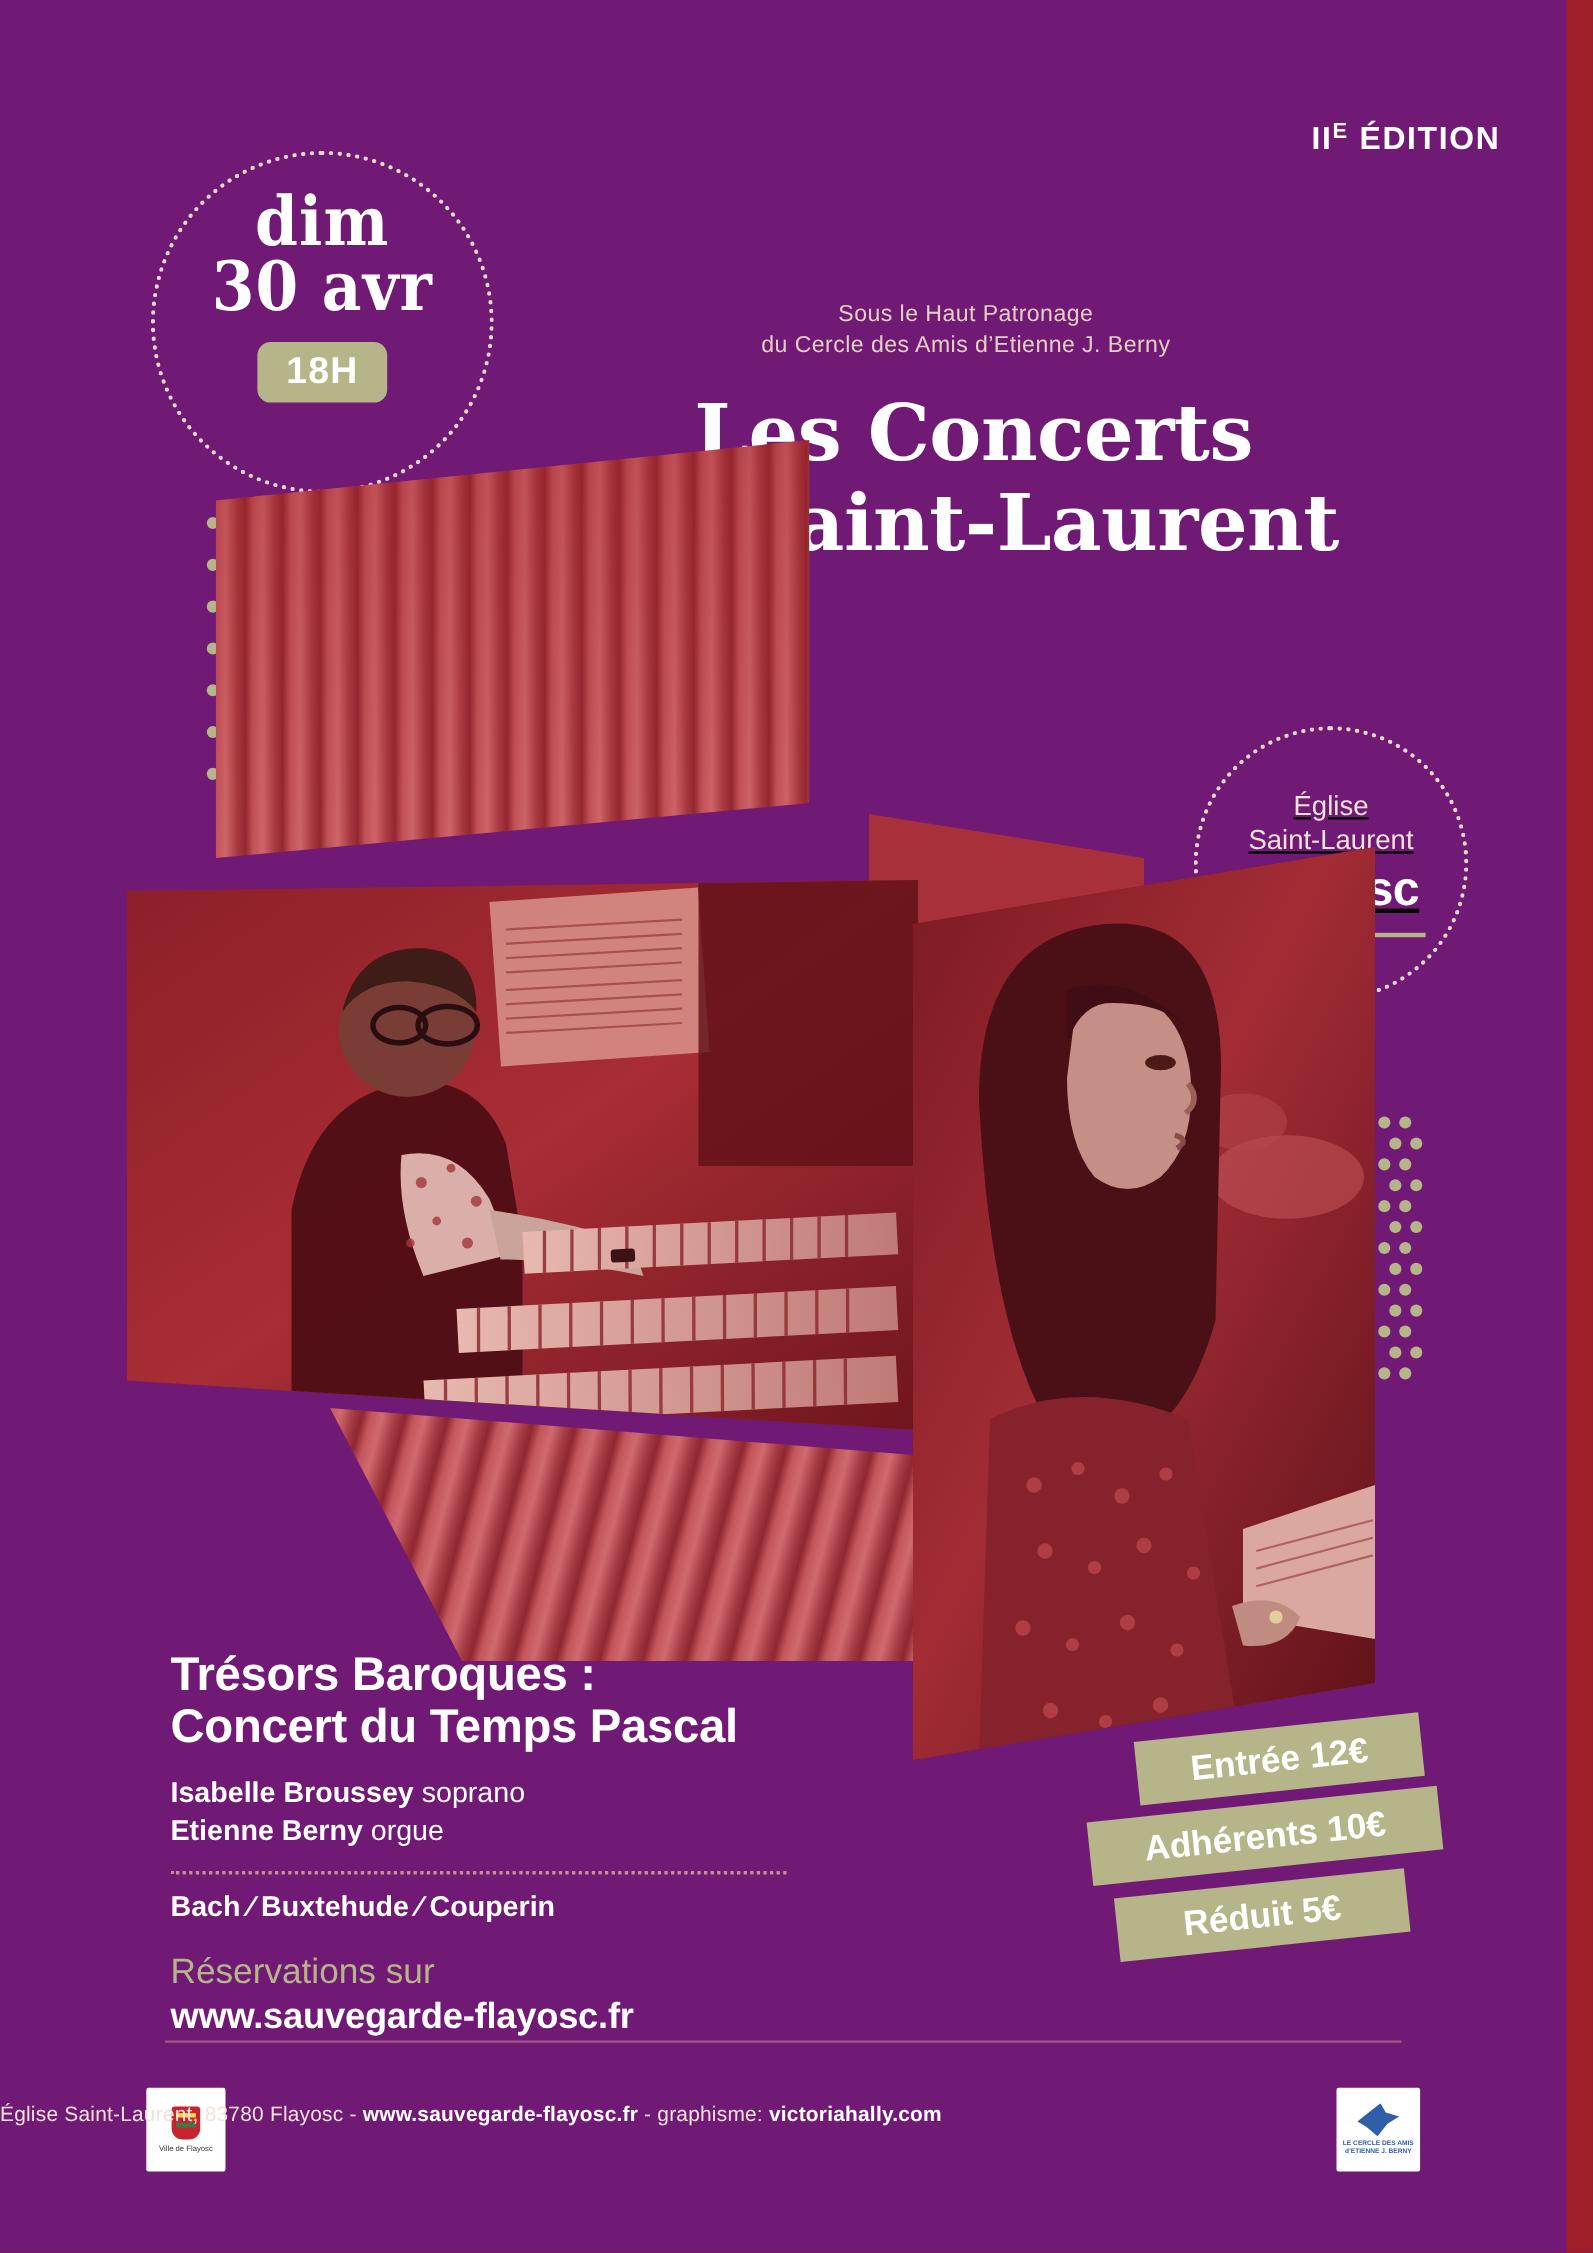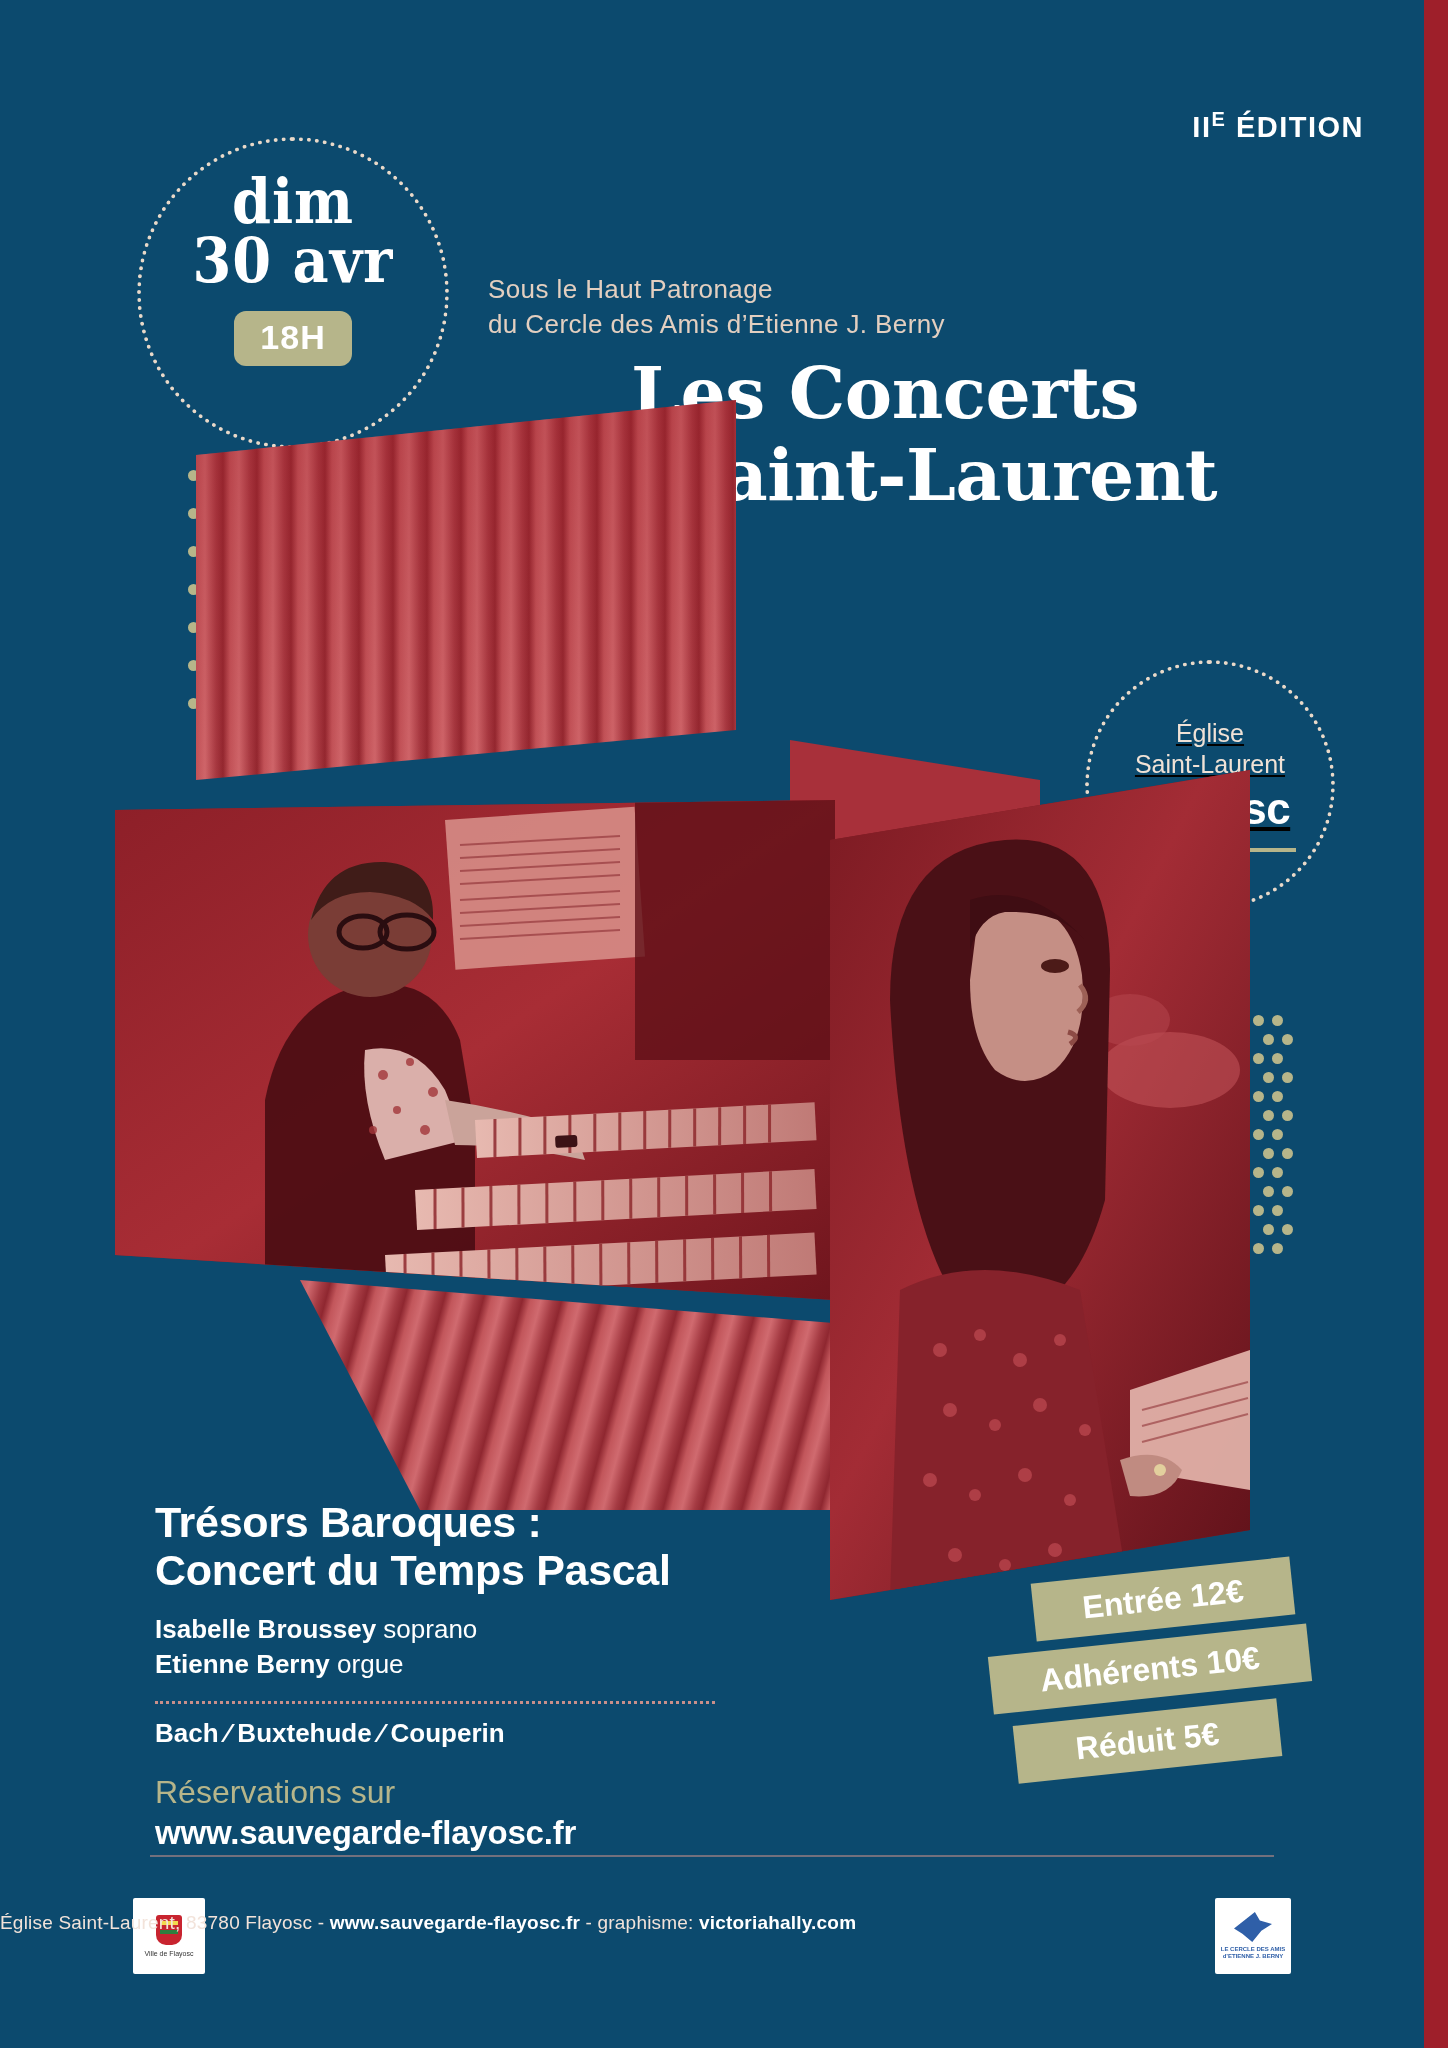--- a/index.html
+++ b/index.html
@@ -7,21 +7,21 @@
     width: 1448px;
     height: 2048px;
     background: #9e1f2a;
     font-family: "Liberation Sans", sans-serif;
     overflow: hidden;
   }
   .poster {
     position: relative;
     width: 1424px;
     height: 2048px;
-    background: #0c4a6e;
+    background: #701a75;
     overflow: hidden;
   }
 
   
   .edition {
     position: absolute;
     right: 60px;
     top: 108px;
     color: #ffffff;
     font-size: 29px;
@@ -63,27 +63,27 @@
     font-weight: bold;
     font-size: 34px;
     padding: 7px 26px 9px;
     letter-spacing: 1px;
     border-radius: 12px;
   }
 
   
   .patronage {
     position: absolute;
-    left: 488px;
+    left: 528px;
     top: 272px;
     width: 700px;
     color: #e3cfc0;
-    font-size: 26px;
+    font-size: 21px;
     line-height: 1.35;
-    text-align: left;
+    text-align: center;
     letter-spacing: 0.4px;
   }
   .title {
     position: absolute;
     left: 470px;
     top: 352px;
     width: 830px;
     color: #ffffff;
     font-family: "DejaVu Serif", serif;
     font-weight: bold;

